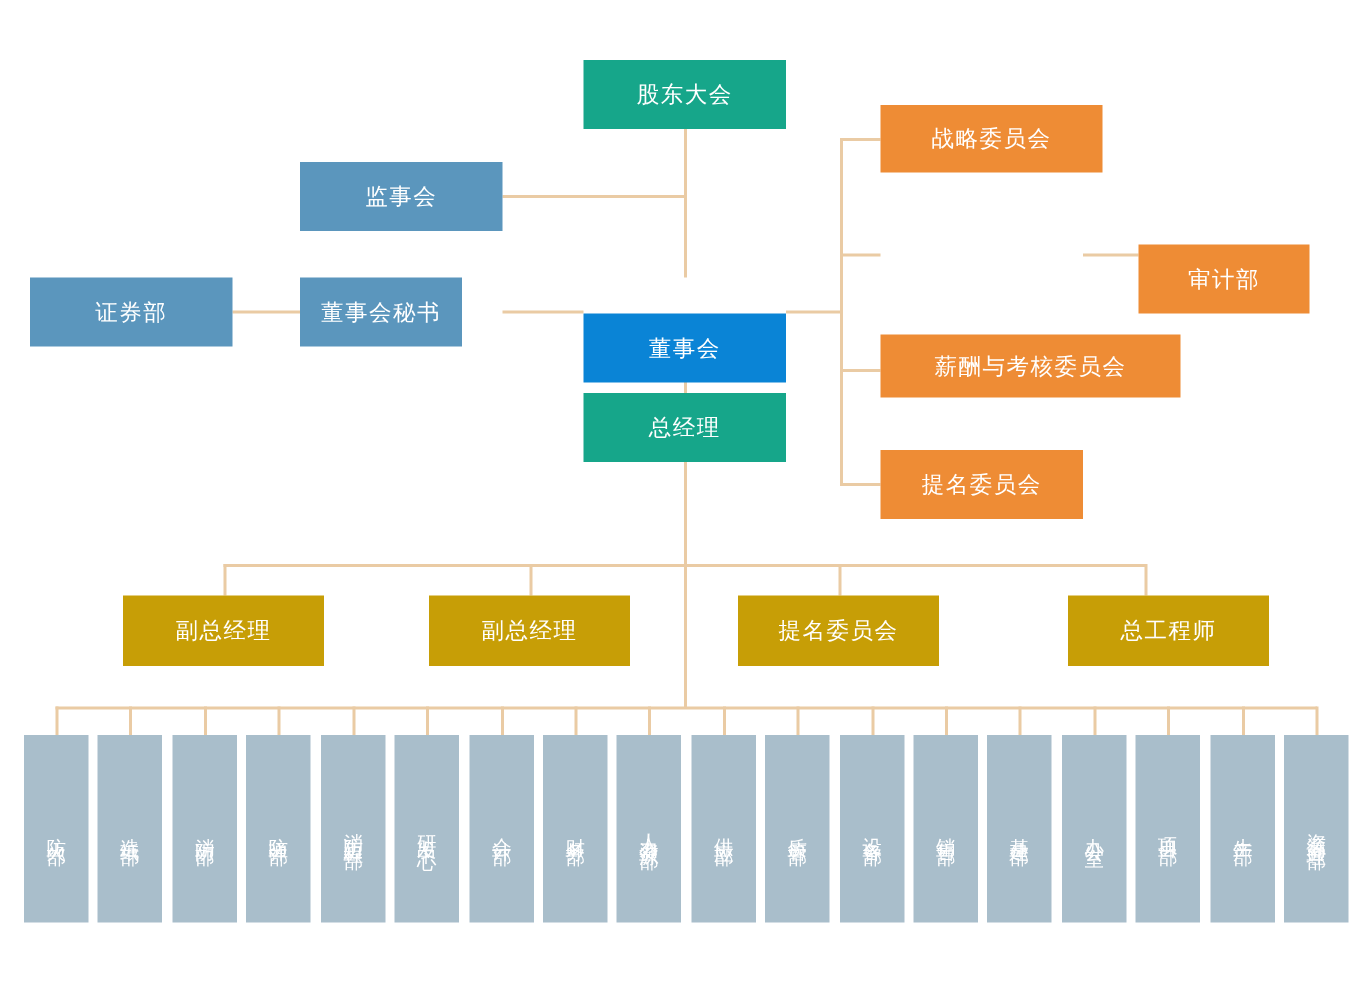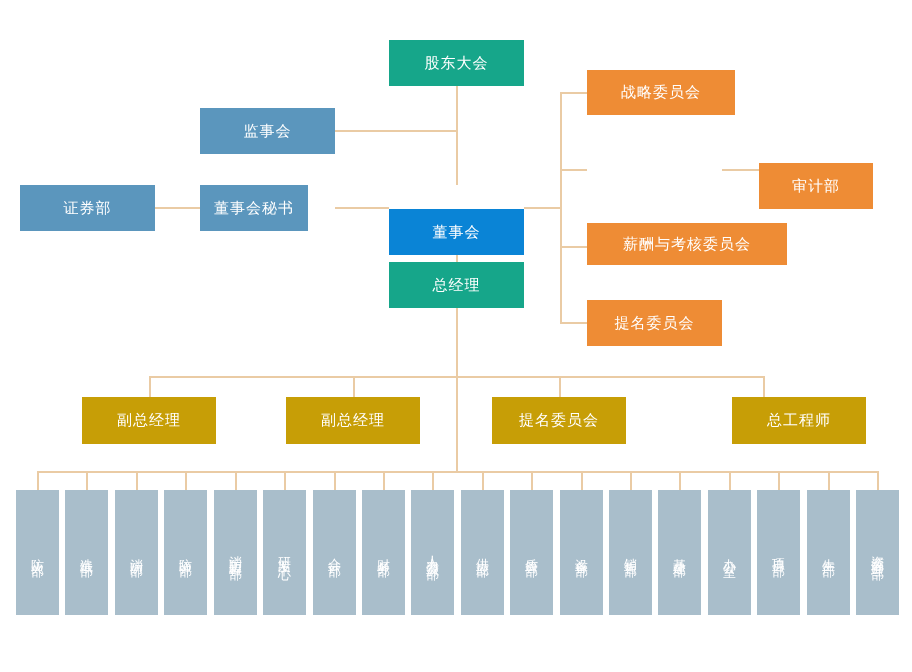--- a/index.html
+++ b/index.html
@@ -99,21 +99,21 @@
 
   <div class="node gold" style="left:82px;top:397px;width:134px;height:47px;">
     <span>副总经理</span>
   </div>
   <div class="node gold" style="left:286px;top:397px;width:134px;height:47px;">
     <span>副总经理</span>
   </div>
   <div class="node gold" style="left:492px;top:397px;width:134px;height:47px;">
     <span>提名委员会</span>
   </div>
-  <div class="node gold" style="left:732px;top:397px;width:134px;height:47px;">
+  <div class="node gold" style="left:712px;top:397px;width:134px;height:47px;">
     <span>总工程师</span>
   </div>
 
   <div>
       <div class="line v" style="left: 37px; top: 471px; height: 19px;"></div>
       <div class="node dept" style="left: 16px;">
         <span>防火部</span>
       </div>
       <div class="line v" style="left: 86px; top: 471px; height: 19px;"></div>
       <div class="node dept" style="left: 65px;">

